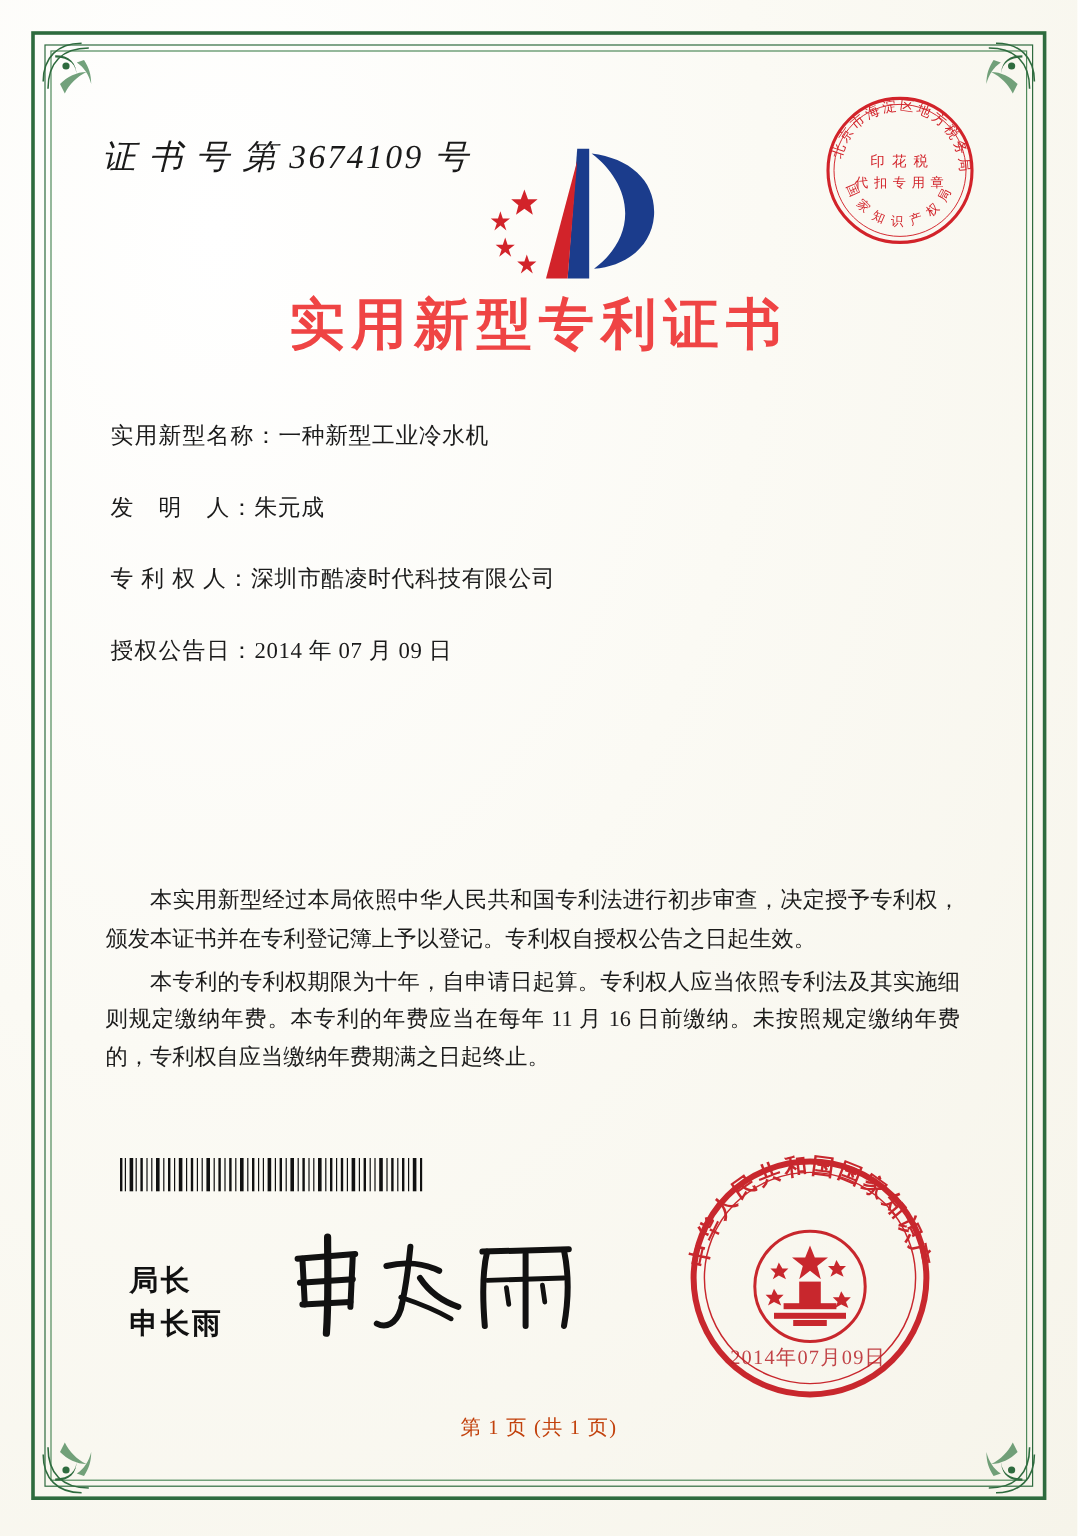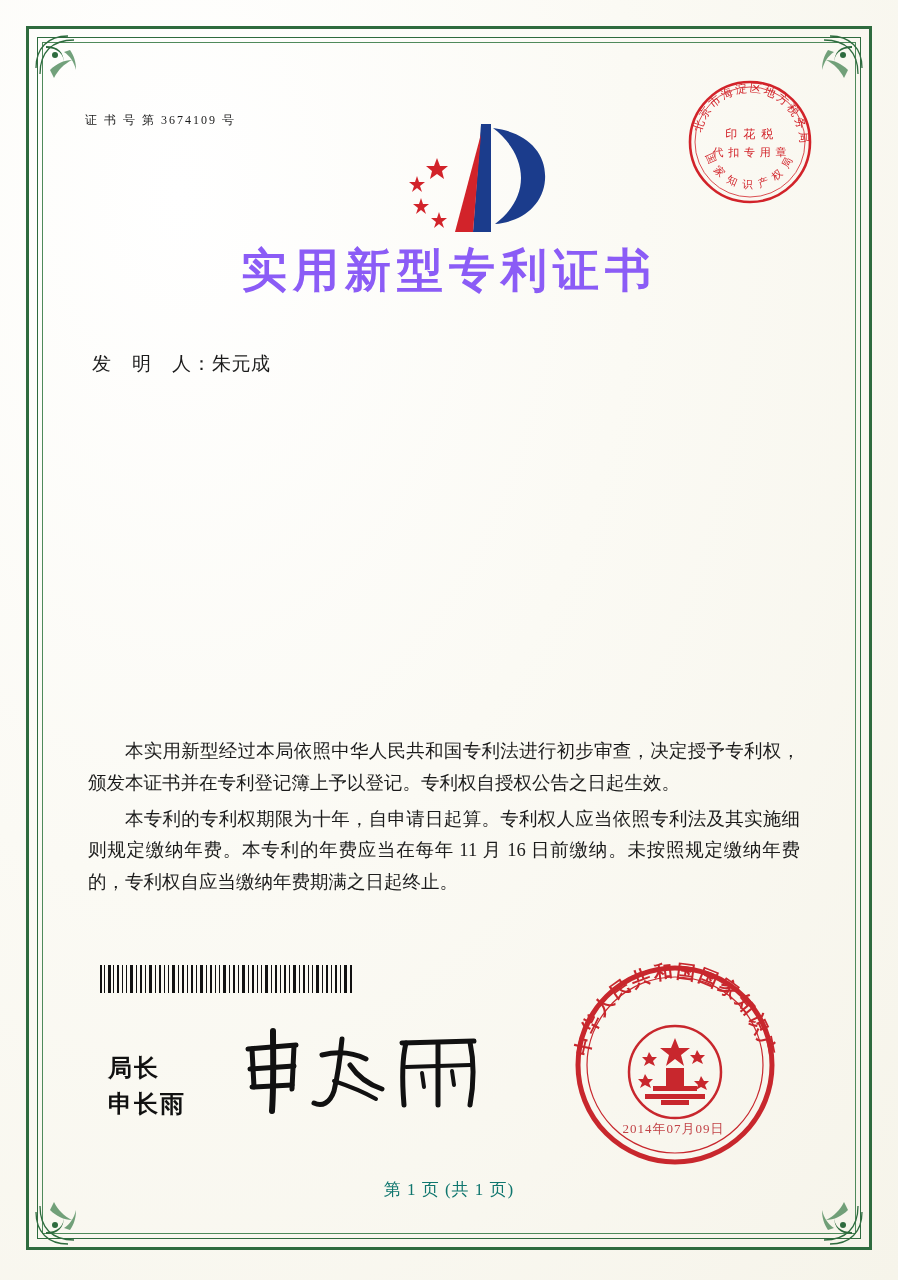--- a/index.html
+++ b/index.html
@@ -72,24 +72,25 @@
     top: 60px;
     width: 778px;
     height: 1160px;
   }
 
   
   .cert-no {
     position: absolute;
     left: 25px;
     top: 52px;
-    font-size: 12px;
+    font-size: 28px;
     letter-spacing: 2px;
     color: #1a1a1a;
     font-family: "Liberation Serif", serif;
+    font-style: italic;
   }
 
   
   .logo {
     position: absolute;
     left: 335px;
     top: 60px;
     width: 170px;
     height: 120px;
   }
@@ -105,21 +106,21 @@
 
   .title {
     position: absolute;
     left: 0;
     right: 0;
     top: 180px;
     text-align: center;
     font-size: 46px;
     font-weight: bold;
     letter-spacing: 6px;
-    color: #8b5cf6;
+    color: #ef4444;
     font-family: "DejaVu Serif", "Liberation Serif", serif;
   }
 
   .fields {
     position: absolute;
     left: 32px;
     top: 290px;
     width: 700px;
     color: #1b1b1b;
   }
@@ -183,34 +184,34 @@
     top: 900px;
     width: 210px;
     height: 210px;
   }
   .stamp-date {
     position: absolute;
     right: 62px;
     top: 1060px;
     width: 205px;
     text-align: center;
-    font-size: 13px;
+    font-size: 17px;
     color: #b8242a;
     letter-spacing: 1px;
     opacity: 0.85;
   }
 
   .footer {
     position: absolute;
     left: 0;
     right: 0;
     top: 1118px;
     text-align: center;
     font-size: 17px;
-    color: #0f766e;
+    color: #c2410c;
     letter-spacing: 1px;
   }
 </style>
 </head>
 <body>
 
 <div class="page">
   <div class="paper-tint"></div>
 
   <div class="frame-outer"></div>
@@ -295,21 +296,30 @@
         </text>
         <text x="66" y="62" text-anchor="middle" font-size="12" fill="#d2232a" font-family="'Liberation Serif',serif" letter-spacing="1.5">印 花 税</text>
         <text x="66" y="80" text-anchor="middle" font-size="11" fill="#d2232a" font-family="'Liberation Serif',serif" letter-spacing="1">代 扣 专 用 章</text>
       </svg>
     </div>
 
     <div class="title">实用新型专利证书</div>
 
     <div class="fields">
       <div class="field">
+        <span class="lbl">实用新型名称：</span><span class="val">一种新型工业冷水机</span>
+      </div>
+      <div class="field">
         <span class="lbl">发　明　人：</span><span class="val">朱元成</span>
+      </div>
+      <div class="field">
+        <span class="lbl">专 利 权 人：</span><span class="val">深圳市酷凌时代科技有限公司</span>
+      </div>
+      <div class="field">
+        <span class="lbl">授权公告日：</span><span class="val">2014 年 07 月 09 日</span>
       </div>
     </div>
 
     <div class="paragraphs">
       <p class="para">本实用新型经过本局依照中华人民共和国专利法进行初步审查，决定授予专利权，颁发本证书并在专利登记簿上予以登记。专利权自授权公告之日起生效。</p>
       <p class="para">本专利的专利权期限为十年，自申请日起算。专利权人应当依照专利法及其实施细则规定缴纳年费。本专利的年费应当在每年 11 月 16 日前缴纳。未按照规定缴纳年费的，专利权自应当缴纳年费期满之日起终止。</p>
     </div>
 
     <div class="barcode">
       <svg viewBox="0 0 252 28" width="252" height="28" preserveAspectRatio="none">

